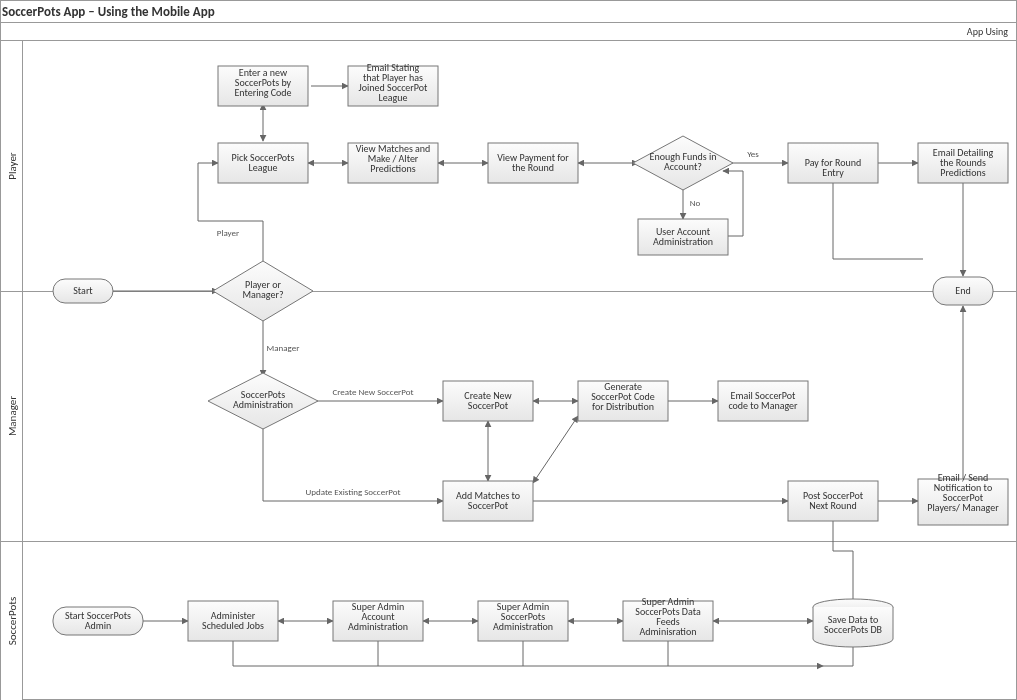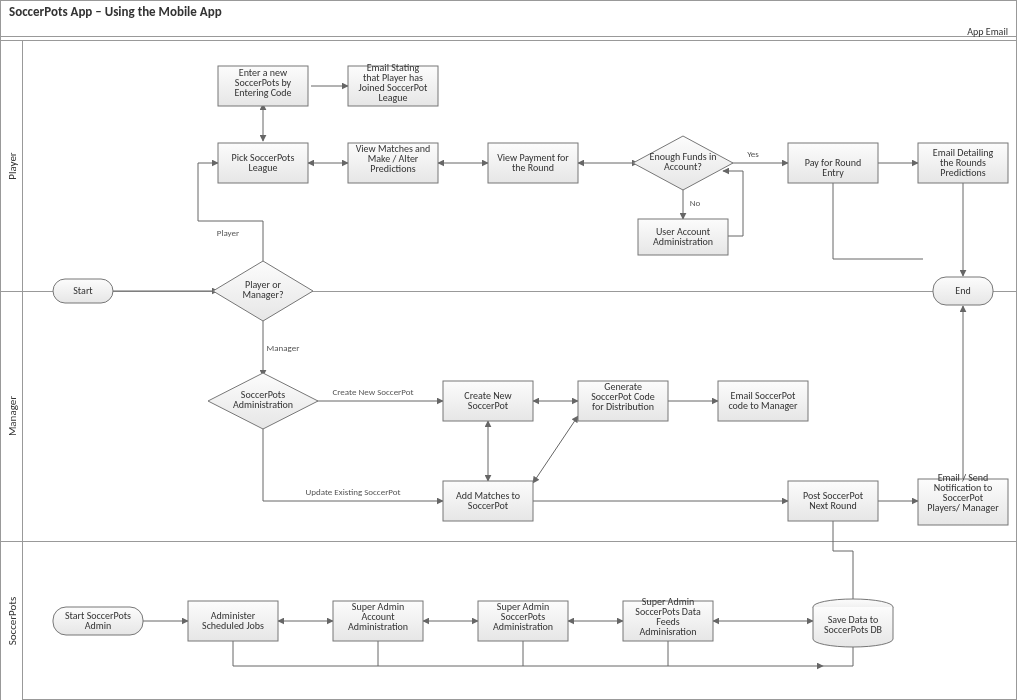--- a/index.html
+++ b/index.html
@@ -1,37 +1,37 @@
 <!DOCTYPE html>
 <html><head>
 <meta charset="utf-8">
 <style>
   html,body{margin:0;padding:0;background:#fff;font-family:Calibri,Arial,sans-serif;font-size:11px;color:#333}
   .frame{width:1017px;height:700px;position:relative;border:1px solid #999;box-sizing:border-box}
-  .title{position:absolute;left:0;right:0;top:0;height:36px;border-bottom:1px solid #999;padding:3px 8px;font-size:13px;font-weight:600;box-sizing:border-box}
+  .title{position:absolute;left:0;right:0;top:0;height:22px;border-bottom:1px solid #999;padding:3px 1px;font-size:13px;font-weight:600;box-sizing:border-box}
   .subbar{position:absolute;left:0;right:0;top:22px;height:18px;border-bottom:1px solid #999;text-align:right;padding:2px 8px;font-size:10px;box-sizing:border-box}
   .lanes{position:absolute;left:0;right:0;top:40px;bottom:0}
   .lane-head{position:absolute;left:0;width:22px;border-right:1px solid #999;box-sizing:border-box;background:#fff}
   .lane-head span{position:absolute;left:50%;top:50%;transform:translate(-50%,-50%) rotate(-90deg);white-space:nowrap;font-size:11px}
   .lane-div{position:absolute;left:0;right:0;height:0;border-top:1px solid #999}
   svg{position:absolute;left:22px;top:0}
   .box{fill:url(#g1);stroke:#777;stroke-width:1}
   .term{fill:url(#g1);stroke:#777;stroke-width:1}
   .cyl{fill:url(#g1);stroke:#777;stroke-width:1}
   .diamond{fill:url(#g1);stroke:#777;stroke-width:1}
   .lbl{font-size:10px;fill:#333;text-anchor:middle}
   .edge{stroke:#666;stroke-width:1;fill:none}
   .edgetxt{font-size:9px;fill:#555;text-anchor:middle}
 </style>
 </head>
 <body>
 
 <div class="frame">
   <div class="title">SoccerPots App – Using the Mobile App</div>
-  <div class="subbar">App Email</div>
+  <div class="subbar">App Using</div>
 
   <div class="lanes">
 
     <div class="lane-head" style="top:0;height:250px">
         <span>Player</span>
       </div>
     <div class="lane-head" style="top:250px;height:250px">
         <span>Manager</span>
       </div>
     <div class="lane-head" style="top:500px;height:159px;border-bottom:none">

